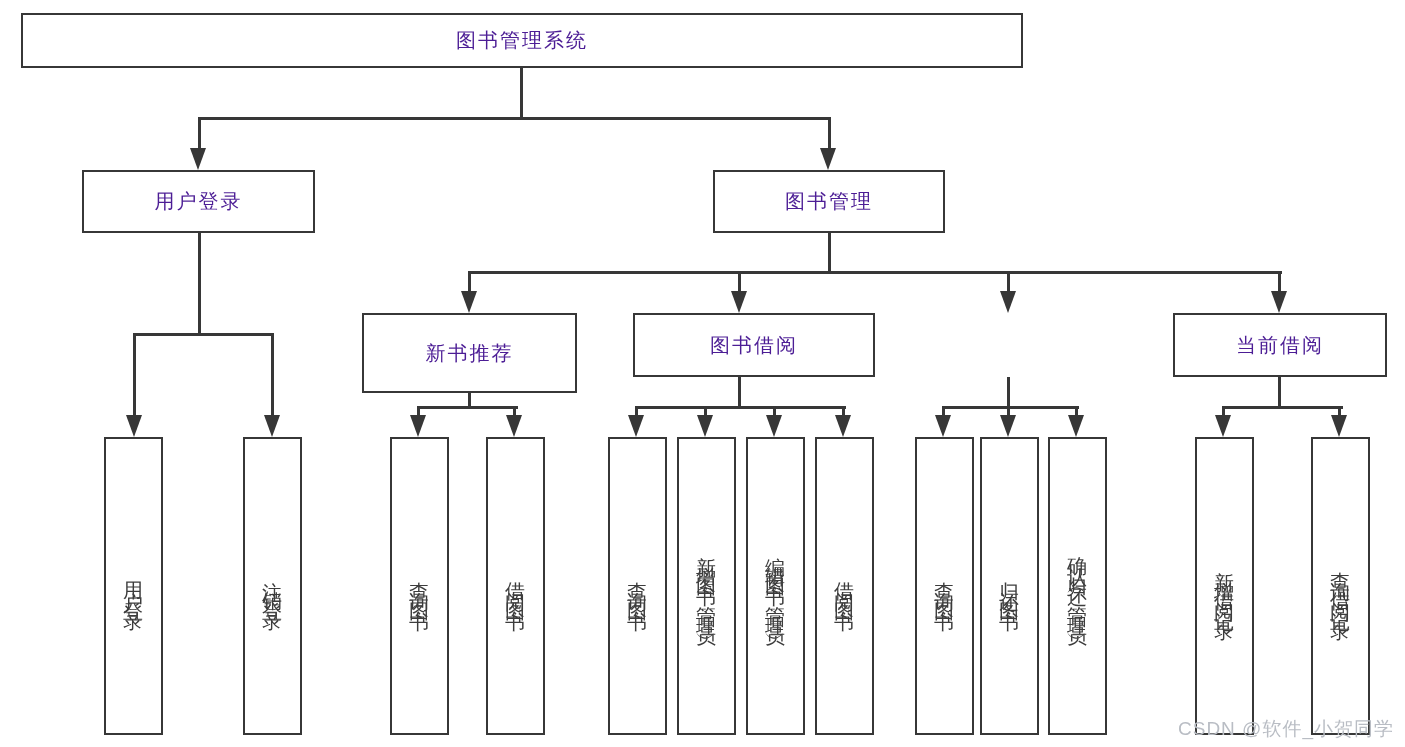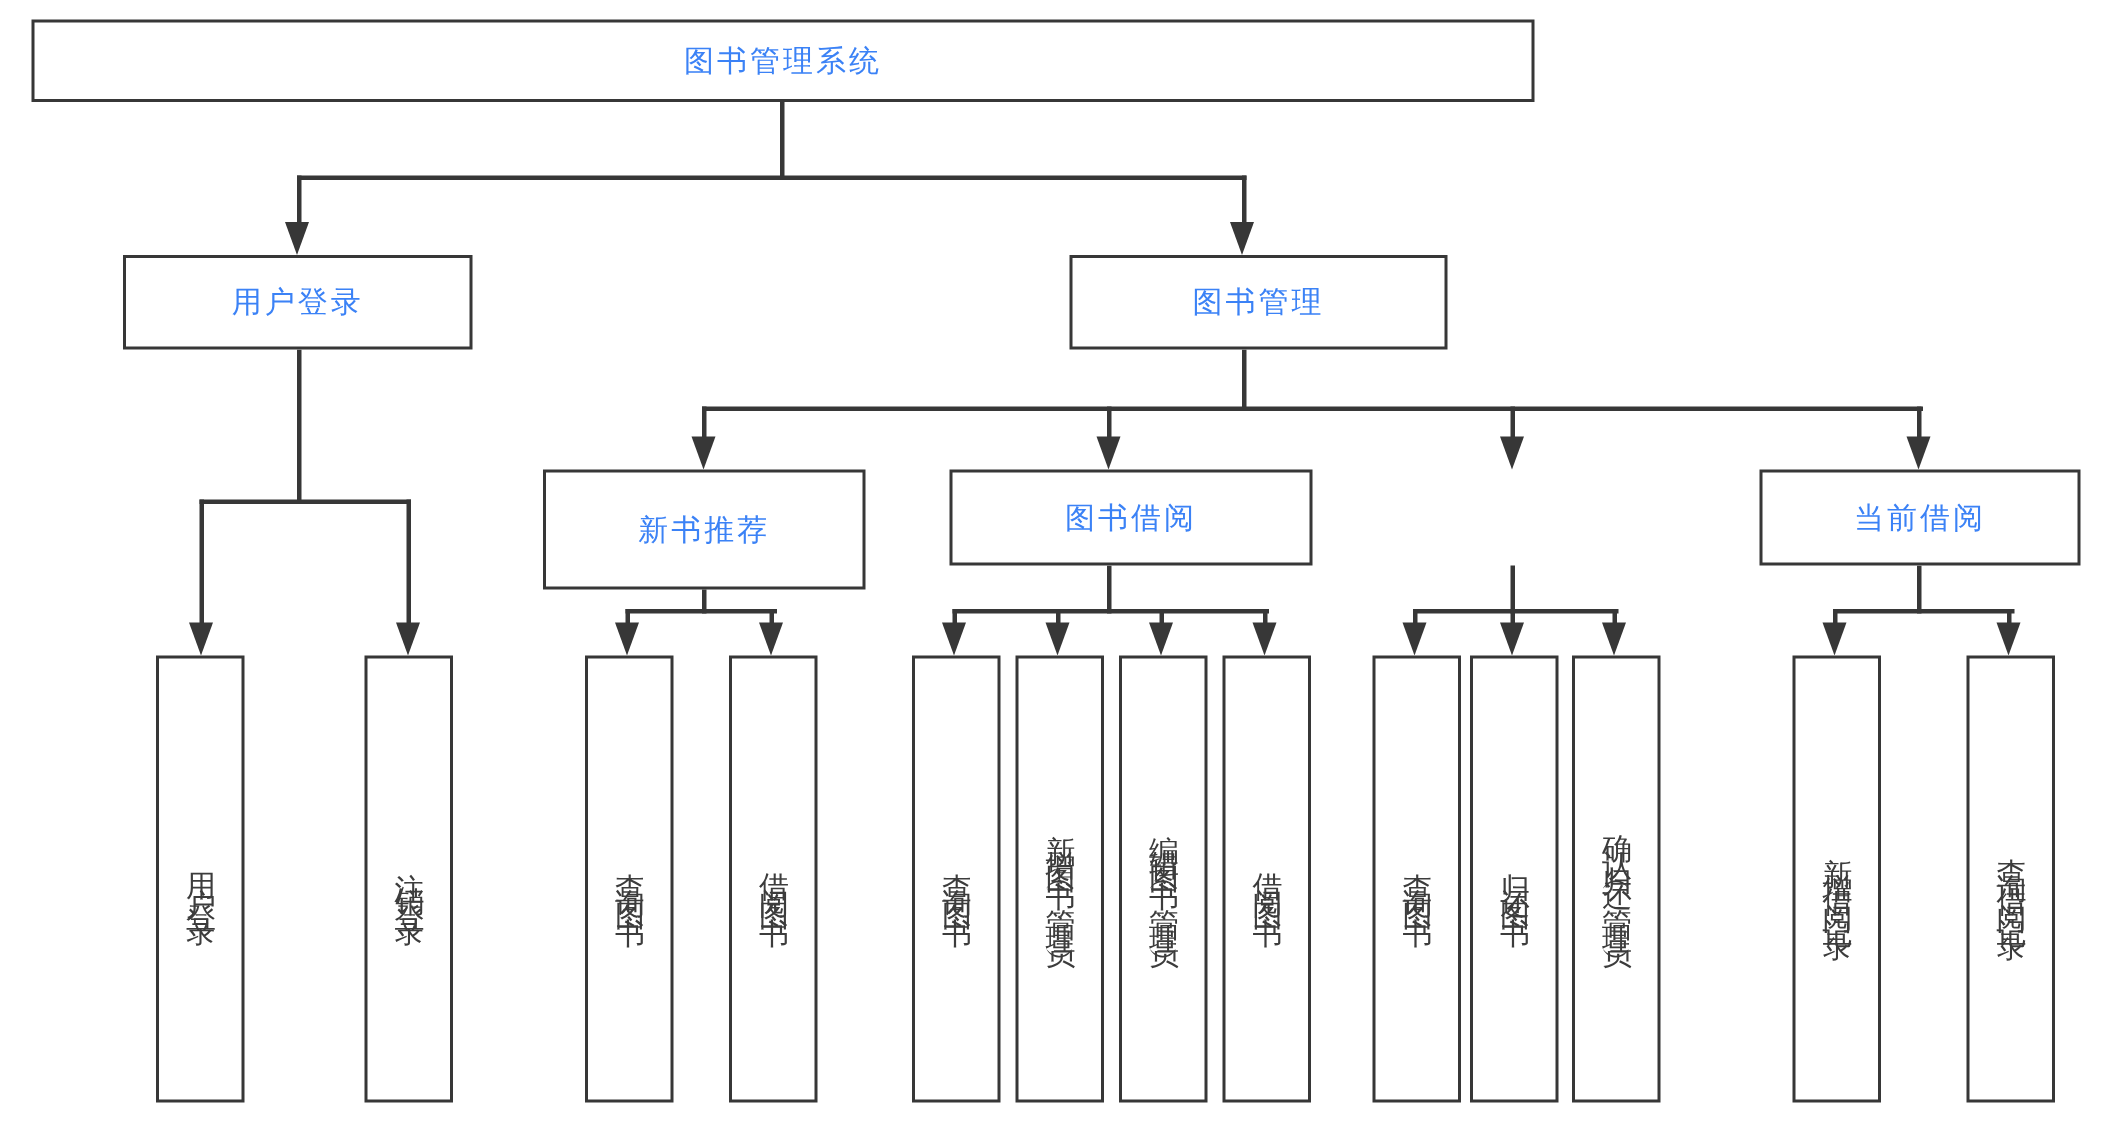--- a/index.html
+++ b/index.html
@@ -19,21 +19,21 @@
     display: flex;
     align-items: center;
     justify-content: center;
     color: #3c3c3c;
     z-index: 2;
   }
   .box .hlabel {
     font-size: 20px;
     letter-spacing: 2px;
     white-space: nowrap;
-    color: #3b82f6;
+    color: #4c1d95;
   }
   .leaf {
     top: 437px;
     width: 59px;
     height: 298px;
   }
   .leaf .vlabel {
     writing-mode: vertical-rl;
     text-orientation: mixed;
     font-size: 20px;
@@ -74,21 +74,21 @@
 <div id="stage">
 
   <div class="box" style="left:21px; top:13px; width:1002px; height:55px;">
     <span class="hlabel">图书管理系统</span>
   </div>
 
   <div class="box" style="left:82px; top:170px; width:233px; height:63px;">
     <span class="hlabel">用户登录</span>
   </div>
 
-  <div class="box" style="left:713px; top:170px; width:252px; height:63px;">
+  <div class="box" style="left:713px; top:170px; width:232px; height:63px;">
     <span class="hlabel">图书管理</span>
   </div>
 
   <div class="box" style="left:362px; top:313px; width:215px; height:80px;">
     <span class="hlabel">新书推荐</span>
   </div>
 
   <div class="box" style="left:633px; top:313px; width:242px; height:64px;">
     <span class="hlabel">图书借阅</span>
   </div>
@@ -194,14 +194,15 @@
   <div class="vline" style="left:1075px; top:406px; height:12px;"></div>
   <div class="arrow" style="left:1068px; top:415px;"></div>
 
   <div class="vline" style="left:1278px; top:377px; height:32px;"></div>
   <div class="hline" style="left:1222px; top:406px; width:121px;"></div>
   <div class="vline" style="left:1222px; top:406px; height:12px;"></div>
   <div class="arrow" style="left:1215px; top:415px;"></div>
   <div class="vline" style="left:1338px; top:406px; height:12px;"></div>
   <div class="arrow" style="left:1331px; top:415px;"></div>
 
+  <div class="watermark">CSDN @软件_小贺同学</div>
 
 </div>
 
 </body></html>

